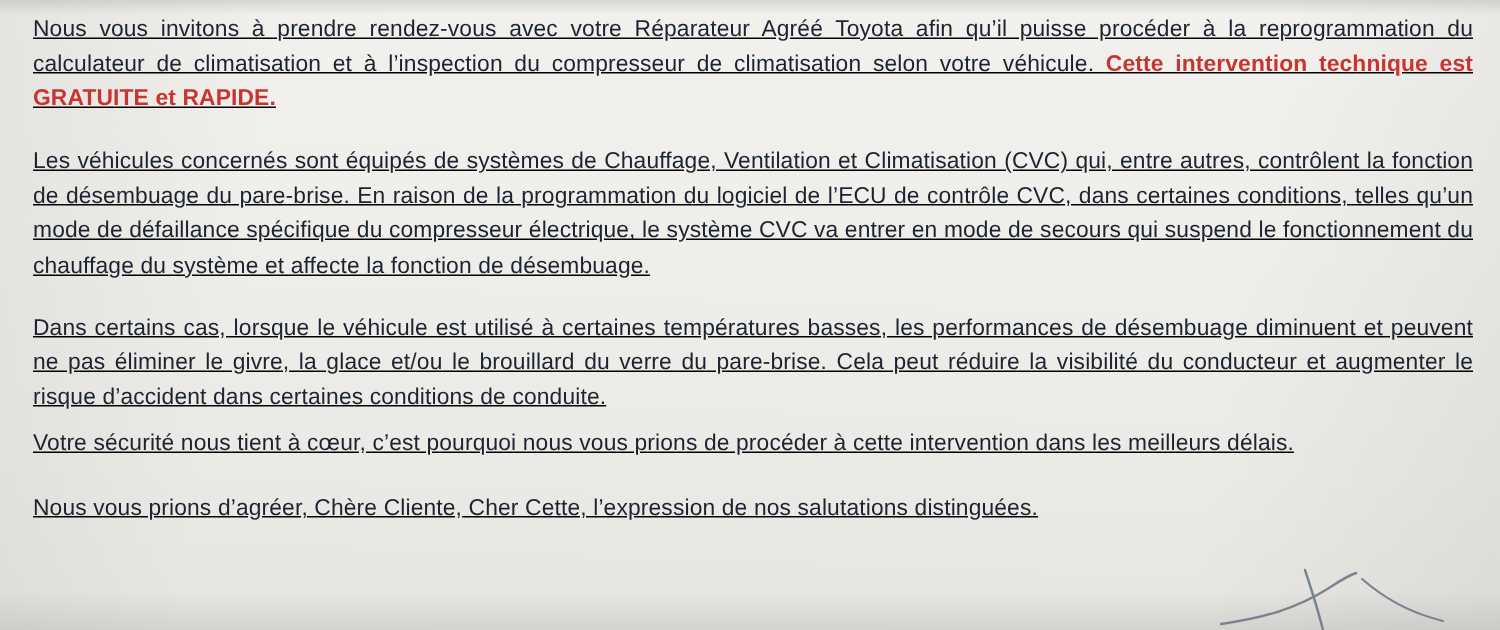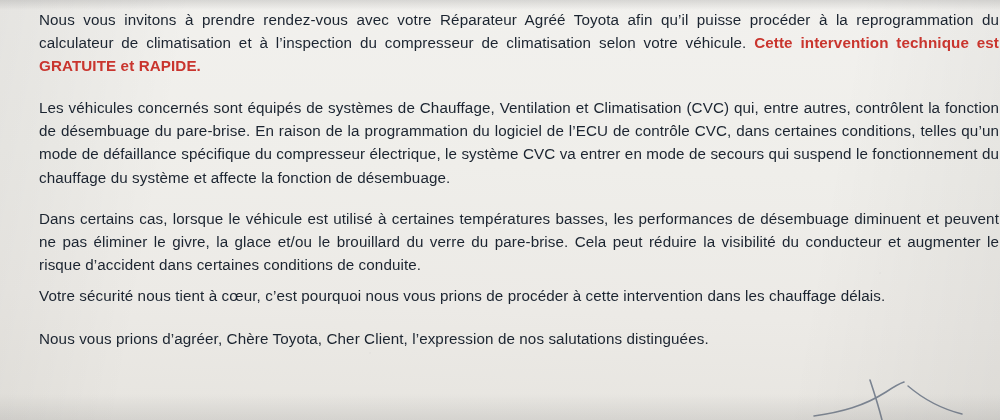--- a/index.html
+++ b/index.html
@@ -37,23 +37,24 @@
   #bottom-shadow {
     position: absolute;
     left: 0; right: 0; bottom: 0;
     height: 26px;
     background: linear-gradient(to top, rgba(120,120,120,0.16), rgba(120,120,120,0.0));
     pointer-events: none;
   }
 
   #body-text {
     position: absolute;
-    left: 39px;
+    left: 22px;
     top: 8px;
     width: 960px;
+    text-decoration: underline;
   }
 
   p.para {
     margin: 0 0 17px 0;
     font-size: 15.2px;
     line-height: 1.52;
     color: #1b2430;
     text-align: justify;
     text-justify: inter-word;
     letter-spacing: 0.1px;
@@ -99,22 +100,22 @@
 
 <div id="scan">
 
   <div id="top-shadow"></div>
   <div id="speckle"></div>
 
   <div id="body-text">
     <p class="para" id="para-1">Nous vous invitons à prendre rendez-vous avec votre Réparateur Agréé Toyota afin qu’il puisse procéder à la reprogrammation du calculateur de climatisation et à l’inspection du compresseur de climatisation selon votre véhicule. <span class="highlight-red">Cette intervention technique est GRATUITE et RAPIDE.</span></p>
     <p class="para" id="para-2">Les véhicules concernés sont équipés de systèmes de Chauffage, Ventilation et Climatisation (CVC) qui, entre autres, contrôlent la fonction de désembuage du pare-brise. En raison de la programmation du logiciel de l’ECU de contrôle CVC, dans certaines conditions, telles qu’un mode de défaillance spécifique du compresseur électrique, le système CVC va entrer en mode de secours qui suspend le fonctionnement du chauffage du système et affecte la fonction de désembuage.</p>
     <p class="para" id="para-3">Dans certains cas, lorsque le véhicule est utilisé à certaines températures basses, les performances de désembuage diminuent et peuvent ne pas éliminer le givre, la glace et/ou le brouillard du verre du pare-brise. Cela peut réduire la visibilité du conducteur et augmenter le risque d’accident dans certaines conditions de conduite.</p>
-    <p class="para" id="para-4">Votre sécurité nous tient à cœur, c’est pourquoi nous vous prions de procéder à cette intervention dans les chauffage délais.</p>
-    <p class="para" id="para-5">Nous vous prions d’agréer, Chère Toyota, Cher Client, l’expression de nos salutations distinguées.</p>
+    <p class="para" id="para-4">Votre sécurité nous tient à cœur, c’est pourquoi nous vous prions de procéder à cette intervention dans les meilleurs délais.</p>
+    <p class="para" id="para-5">Nous vous prions d’agréer, Chère Cliente, Cher Cette, l’expression de nos salutations distinguées.</p>
   </div>
 
   <svg id="signature" viewBox="0 0 170 46" xmlns="http://www.w3.org/2000/svg">
     <path d="M2 40 C 30 36, 52 30, 74 16 C 80 12, 86 8, 92 6" stroke="#3a4a63" stroke-width="1.6" fill="none" stroke-linecap="round"></path>
     <path d="M58 4 C 62 16, 66 28, 70 44" stroke="#3a4a63" stroke-width="1.6" fill="none" stroke-linecap="round"></path>
     <path d="M96 10 C 110 22, 126 32, 150 38" stroke="#3a4a63" stroke-width="1.4" fill="none" stroke-linecap="round"></path>
   </svg>
 
   <div id="bottom-shadow"></div>
 </div>

